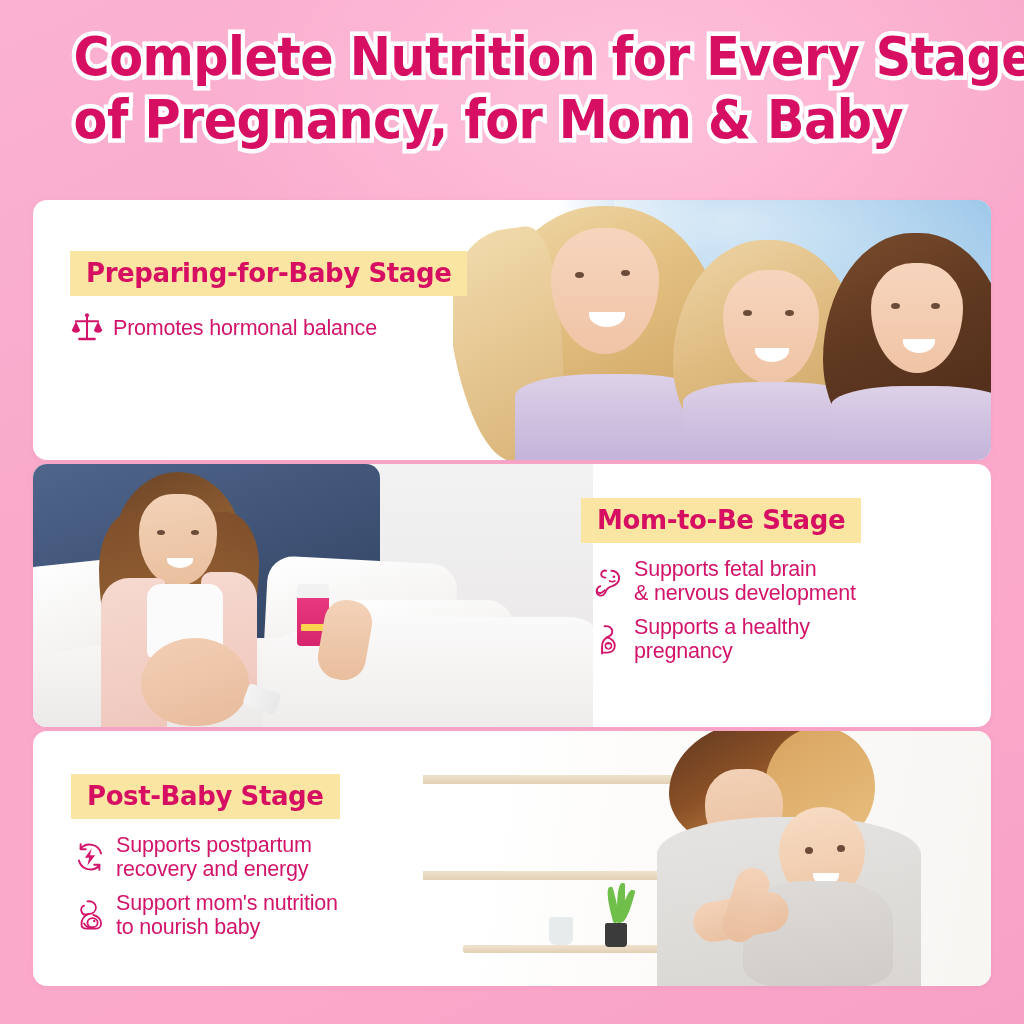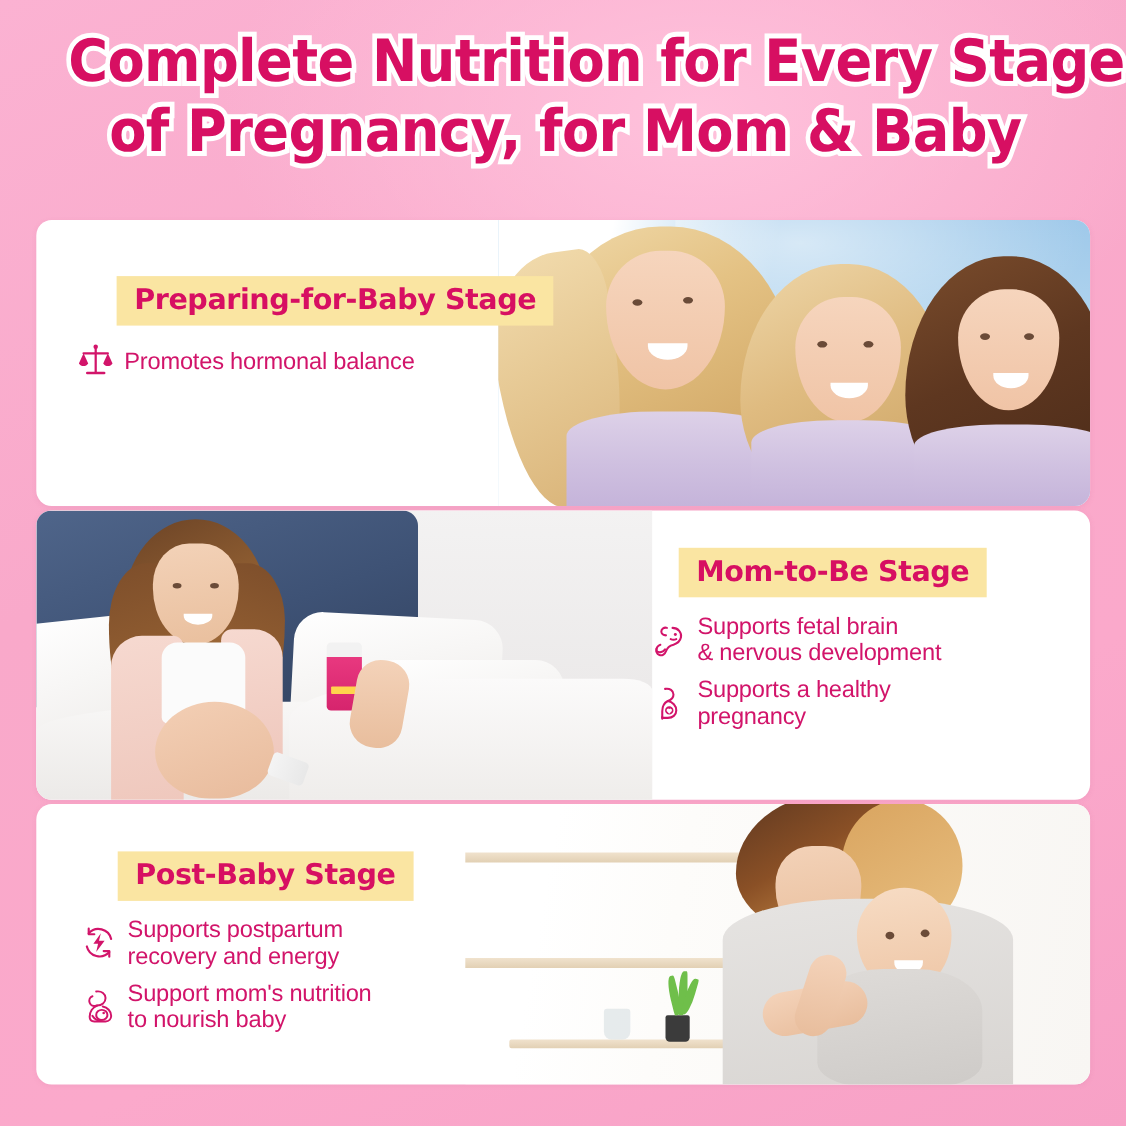--- a/index.html
+++ b/index.html
@@ -14,23 +14,22 @@
     overflow: hidden;
     font-family: "Liberation Sans", sans-serif;
     background:
       radial-gradient(ellipse 700px 420px at 62% 10%, #ffc2dc 0%, rgba(255,194,220,0) 62%),
       linear-gradient(155deg, #fbb2d2 0%, #f9a9ca 38%, #fba9cb 70%, #f7a1c6 100%);
   }
 
   
   .title-wrap {
     position: absolute;
-    left: 4px; right: 0;
+    left: 16px; right: 0;
     top: 26px;
-    text-align: center;
     padding: 0 24px;
   }
   .title-line {
     display: block;
     font-family: "DejaVu Sans", sans-serif;
     font-weight: 700;
     font-size: 53px;
     line-height: 1.18;
     letter-spacing: -0.6px;
     color: #d70f62;
@@ -82,21 +81,20 @@
   .stage-title {
     display: inline-block;
     background: #fae5a2;
     color: #d70f62;
     font-family: "DejaVu Sans", sans-serif;
     font-weight: 700;
     font-size: 26px;
     letter-spacing: -0.4px;
     padding: 7px 16px 8px 16px;
     white-space: nowrap;
-    margin-left: 36px;
   }
 
   .bullets { margin-top: 14px; }
   .bullet {
     display: flex;
     align-items: center;
     gap: 9px;
     margin-bottom: 9px;
   }
   .bullet .bi {

